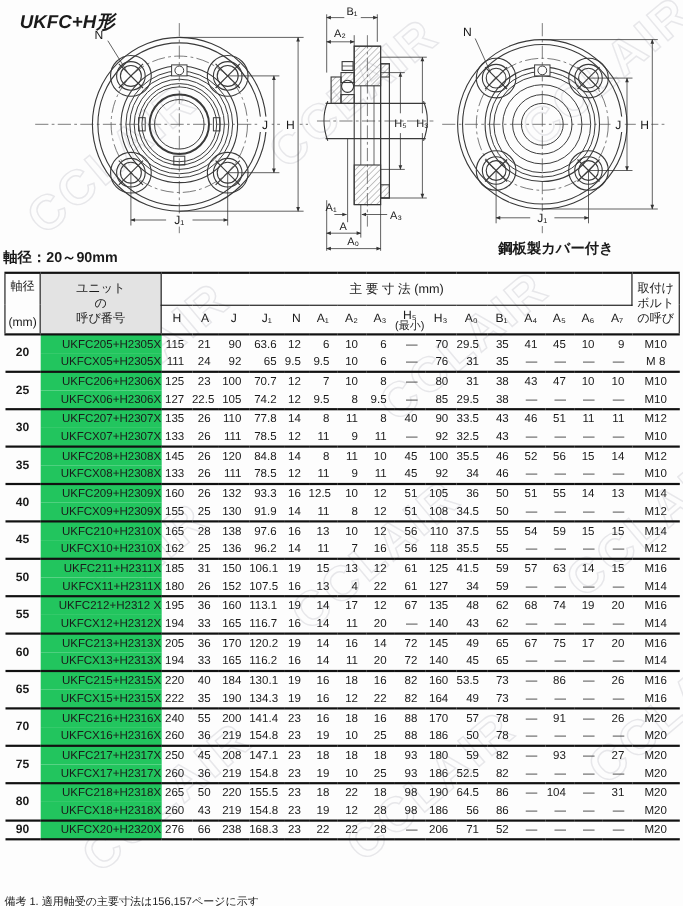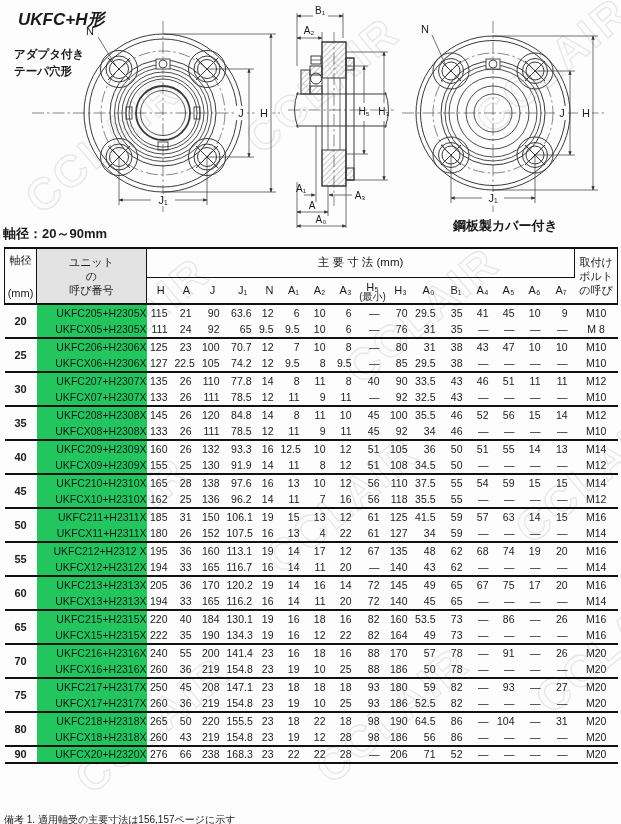--- a/index.html
+++ b/index.html
@@ -56,24 +56,20 @@
   <div class="wm" style="left:40px;top:300px">CCLAIR</div>
   <div class="wm" style="left:330px;top:290px">CCLAIR</div>
   <div class="wm" style="left:20px;top:500px">CCLAIR</div>
   <div class="wm" style="left:250px;top:480px">CCLAIR</div>
   <div class="wm" style="left:500px;top:450px">CCLAIR</div>
   <div class="wm" style="left:60px;top:700px">CCLAIR</div>
   <div class="wm" style="left:300px;top:690px">CCLAIR</div>
   <div class="wm" style="left:520px;top:620px">CCLAIR</div>
 
   <div class="title">UKFC+H形</div>
-  <div class="subtitle">
-    <div>アダプタ付き</div>
-    <div>テーパ穴形</div>
-  </div>
 
   <svg class="draw" style="left:28px;top:14px" width="272" height="208" viewBox="0 0 272 208">
     <defs>
       <marker id="arrL" viewBox="0 0 10 10" refX="9" refY="5" markerWidth="8" markerHeight="6" orient="auto-start-reverse">
         <path d="M0,1 L10,5 L0,9 z" fill="#333"></path>
       </marker>
     </defs>
 
     <g stroke="#555" stroke-width="0.7" stroke-dasharray="12 3 2.5 3" fill="none">
       <line x1="4" y1="99" x2="252" y2="99"></line>

